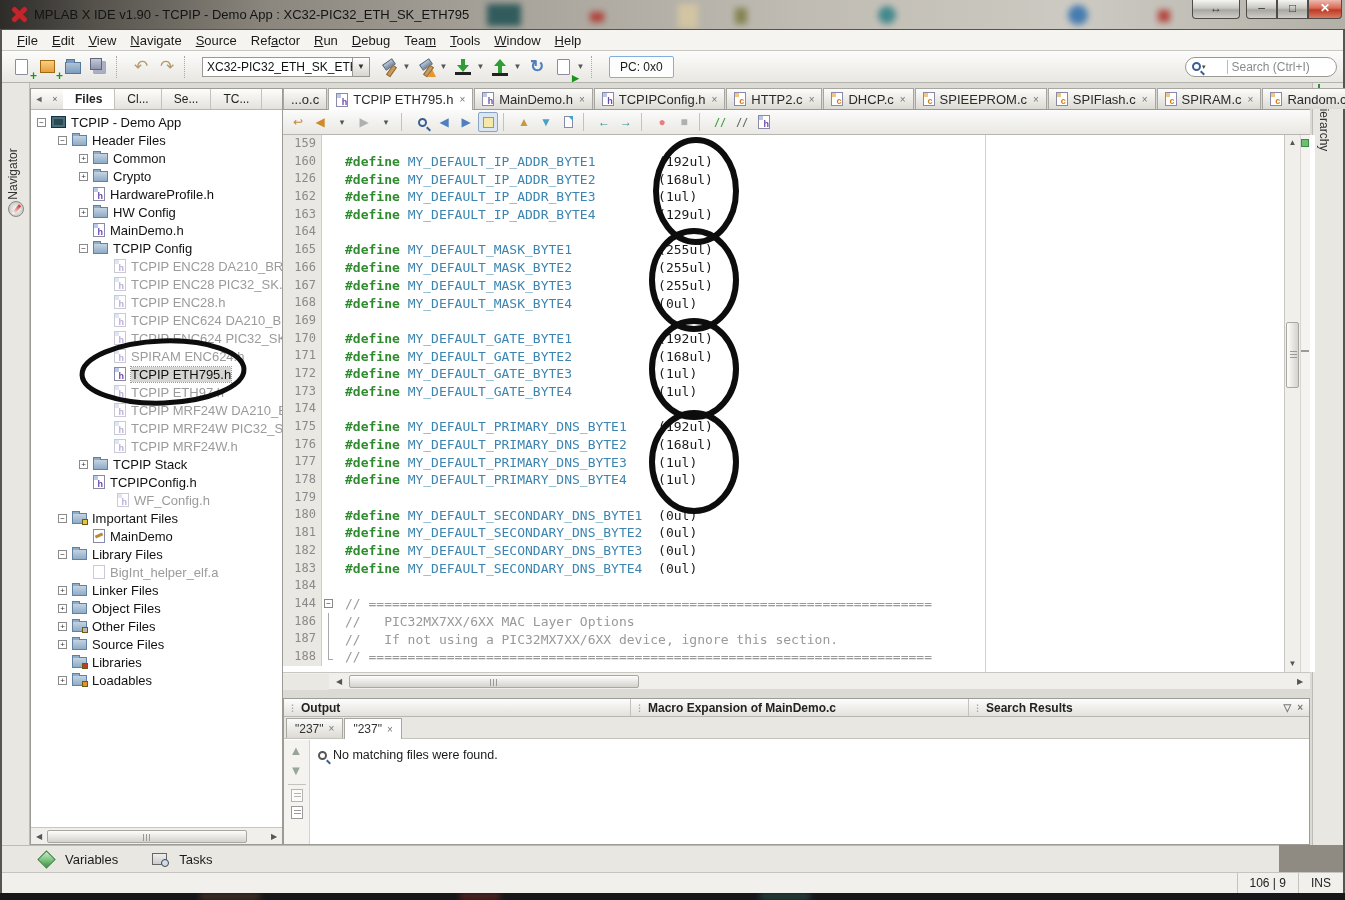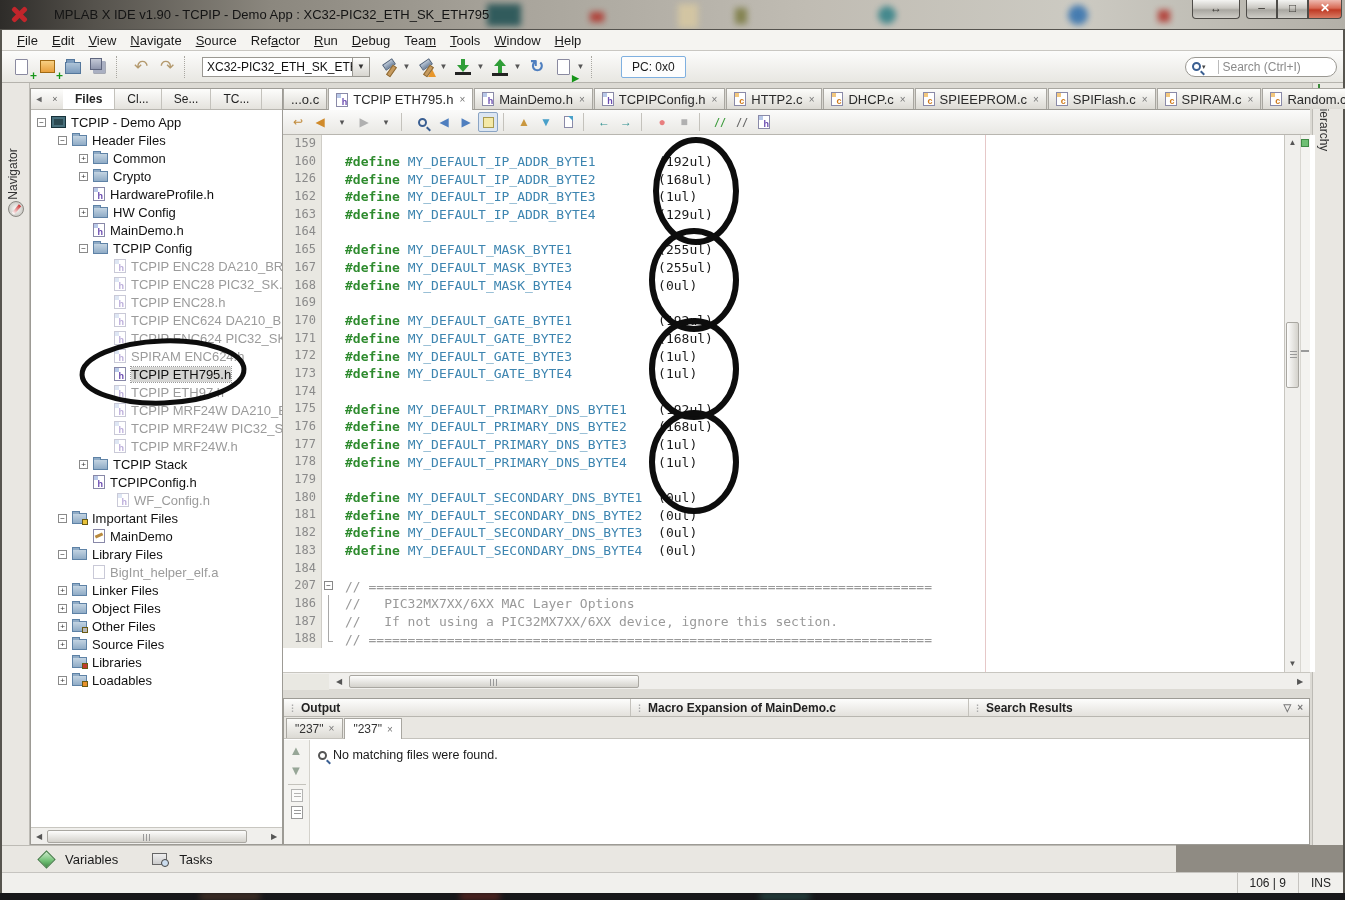--- a/index.html
+++ b/index.html
@@ -7,21 +7,21 @@
   body { position:relative; font-family:"Liberation Sans",sans-serif; background:#8f8b83; }
 
   
   .titlebar { position:absolute; left:0; top:0; width:1345px; height:30px;
     background:linear-gradient(90deg,#2e2c29 0%,#55524c 7%,#8b877e 20%,#a8a49b 38%,#c0bcb3 60%,#cccac2 80%,#b3b0a8 100%);
     border-bottom:1px solid #55534e; overflow:hidden; }
   .blob { position:absolute; filter:blur(3px); opacity:.85; }
   .mplab-logo { position:absolute; left:10px; top:6px; width:17px; height:17px; }
   .mplab-logo::before,.mplab-logo::after { content:""; position:absolute; left:7px; top:-1px; width:5px; height:19px; background:#c2252b; border-radius:2px; }
   .mplab-logo::before { transform:rotate(45deg);} .mplab-logo::after { transform:rotate(-45deg);}
-  .title-text { position:absolute; left:34px; top:7px; font-size:13px; color:#141414; white-space:nowrap;margin-left:20px; }
+  .title-text { position:absolute; left:34px; top:7px; font-size:13px; color:#141414; white-space:nowrap; }
   .winbtn { position:absolute; top:0; height:19px; border:1px solid #4e4c48; border-top:none;
     border-radius:0 0 4px 4px; background:linear-gradient(#f4f4f2,#c9c7c1 45%,#a9a7a1 55%,#cfcdc7);
     color:#3c3a36; text-align:center; font-size:12px; line-height:17px; }
   .winbtn.close { background:linear-gradient(#eebab0,#d86a55 45%,#bf3a24 55%,#d97b64); color:#fff; font-weight:bold; }
 
   .menubar { position:absolute; left:2px; top:30px; width:1341px; height:21px; background:#f5f4f1;
     border-bottom:1px solid #c9c7c2; display:flex; align-items:center; padding-left:8px; }
   .menu-item { font-size:13px; color:#1a1a1a; padding:2px 7px; cursor:default; }
   .mn-u { text-decoration:underline; }
 
@@ -29,24 +29,24 @@
     background:linear-gradient(#fcfcfb,#e8e7e2); border-bottom:1px solid #b5b3ad;
     display:flex; align-items:center; padding:0 6px; }
   .tb-sep { width:7px; height:22px; border-left:1px dotted #a9a7a1; margin:0 5px 0 4px; }
   .tbi { width:24px; height:24px; margin:0 1px; border-radius:3px; position:relative;
     display:flex; align-items:center; justify-content:center; }
   .tb-dd { width:9px; height:24px; font-size:8px; color:#555; display:flex; align-items:center; justify-content:center; margin-right:2px;}
   .tb-glyph { font-size:17px; line-height:1; }
   .combo { width:168px; height:20px; border:1px solid #9a9892; background:#fff; display:flex; align-items:center; margin:0 6px; }
   .combo-text { flex:1; font-size:12px; padding-left:4px; color:#111; white-space:nowrap; overflow:hidden; }
   .combo-btn { width:17px; height:18px; background:linear-gradient(#fdfdfc,#d8d6d0); border-left:1px solid #9a9892; font-size:8px; color:#333; text-align:center; line-height:18px; }
-  .pcbox { height:22px; border:1px solid #7fb0e0; background:#fdfdfd; border-radius:2px; font-size:12px; color:#1a1a1a; padding:0 10px; line-height:20px; margin-left:18px; }
+  .pcbox { height:22px; border:1px solid #7fb0e0; background:#fdfdfd; border-radius:2px; font-size:12px; color:#1a1a1a; padding:0 10px; line-height:20px; margin-left:6px; }
   .spring { flex:1; }
   .searchbox { width:152px; height:20px; border:1px solid #9a9892; border-radius:10px; background:#fff; display:flex; align-items:center; padding:0 6px; }
-  .searchbox .ph { font-size:12px; color:#8a8a8a; border-left:1px solid #bbb; padding-left:4px; margin-left:12px; white-space:nowrap; }
+  .searchbox .ph { font-size:12px; color:#8a8a8a; border-left:1px solid #bbb; padding-left:4px; margin-left:21px; white-space:nowrap; }
   .ic-mag { width:9px; height:9px; border:2px solid #3a5f92; border-radius:50%; position:relative; flex:none; }
   .ic-mag::after { content:""; position:absolute; width:5px; height:2px; background:#3a5f92; transform:rotate(45deg); left:6px; top:8px; }
   .mini-dd { font-size:7px; color:#444; margin-left:1px; }
 
   
   .gi { position:relative; display:inline-block; }
   .gi-page { width:13px; height:16px; background:#fff; border:1px solid #8a8aa0; border-radius:1px; }
   .gi-badge { position:absolute; right:-4px; bottom:-4px; color:#18951a; font-weight:bold; font-size:12px; text-shadow:0 0 2px #fff; }
   .gi-box { width:15px; height:13px; background:linear-gradient(#f7cf82,#e8a03c); border:1px solid #a06a14; }
   .gi-folder { width:16px; height:12px; background:linear-gradient(#aec4d8,#7d9cbd); border:1px solid #54779c; margin-top:3px; }
@@ -167,21 +167,21 @@
   .bp-tab .x { margin-left:5px; font-size:10px; color:#777; }
   .bp-body { position:absolute; left:0; top:41px; right:0; bottom:0; background:#fff; }
   .bp-rail { position:absolute; left:0; top:0; bottom:0; width:26px; background:#f4f3f0; border-right:1px solid #d4d2cc; }
   .railbtn { width:24px; height:20px; display:flex; align-items:center; justify-content:center; font-size:13px; color:#97a697; }
   .railsep { width:18px; height:1px; background:#c4c2bc; margin:4px auto; }
   .raildoc { width:12px; height:13px; background:#fff; border:1px solid #9a9a9a; margin:4px auto; position:relative; opacity:.7; }
   .raildoc::after { content:""; position:absolute; left:2px; top:3px; width:7px; height:1px; background:#999; box-shadow:0 3px 0 #999; }
   .bp-msg { position:absolute; left:34px; top:8px; display:flex; align-items:center; gap:6px; font-size:12.5px; color:#1a1a1a; }
 
   
-  .footer { position:absolute; left:2px; top:845px; width:1174px; height:27px; background:#e9e7e2; border-top:1px solid #bdbbb5; display:flex; align-items:center; padding-left:38px; gap:8px; }
+  .footer { position:absolute; left:2px; top:845px; width:1277px; height:27px; background:#e9e7e2; border-top:1px solid #bdbbb5; display:flex; align-items:center; padding-left:38px; gap:8px; }
   .diamond { width:13px; height:13px; background:linear-gradient(135deg,#cdeccb,#6fbf73 60%,#3f8a45); border:1px solid #3f7a43; transform:rotate(45deg); margin-right:4px; }
   .f-label { font-size:13px; color:#1a1a1a; margin-right:26px; }
   .taskicon { width:15px; height:12px; border:1px solid #666; background:linear-gradient(#eee,#ccc); position:relative; margin-right:4px; }
   .taskicon::after { content:""; position:absolute; right:-3px; bottom:-3px; width:6px; height:6px; border:1.5px solid #444; border-radius:50%; background:#cde; }
   .statusbar { position:absolute; left:2px; top:872px; width:1341px; height:21px; background:#f1f0ed; border-top:1px solid #c6c4c0; display:flex; align-items:stretch; }
   .st-spring { flex:1; }
   .st-cell { border-left:1px solid #c6c4c0; font-size:12px; color:#222; padding:3px 12px 0; }
   .bottomedge { position:absolute; left:0; top:893px; width:1345px; height:7px; background:#17171a; overflow:hidden; }
 
   .overlay { position:absolute; left:0; top:0; width:1345px; height:900px; pointer-events:none; z-index:60; }
@@ -638,20 +638,25 @@
       <span class="gutter-cell">164</span>
       <span class="fold-cell"></span>
       <span class="codetext"></span>
     </div>
     <div class="codeline">
       <span class="gutter-cell">165</span>
       <span class="fold-cell"></span>
       <span class="codetext"><span class="seg-d">#define </span><span class="seg-n">MY_DEFAULT_MASK_BYTE1</span><span class="seg-p">           (255ul)</span></span>
     </div>
     <div class="codeline">
+      <span class="gutter-cell">166</span>
+      <span class="fold-cell"></span>
+      <span class="codetext"><span class="seg-d">#define </span><span class="seg-n">MY_DEFAULT_MASK_BYTE2</span><span class="seg-p">           (255ul)</span></span>
+    </div>
+    <div class="codeline">
       <span class="gutter-cell">167</span>
       <span class="fold-cell"></span>
       <span class="codetext"><span class="seg-d">#define </span><span class="seg-n">MY_DEFAULT_MASK_BYTE3</span><span class="seg-p">           (255ul)</span></span>
     </div>
     <div class="codeline">
       <span class="gutter-cell">168</span>
       <span class="fold-cell"></span>
       <span class="codetext"><span class="seg-d">#define </span><span class="seg-n">MY_DEFAULT_MASK_BYTE4</span><span class="seg-p">           (0ul)</span></span>
     </div>
     <div class="codeline">
@@ -728,21 +733,21 @@
       <span class="gutter-cell">183</span>
       <span class="fold-cell"></span>
       <span class="codetext"><span class="seg-d">#define </span><span class="seg-n">MY_DEFAULT_SECONDARY_DNS_BYTE4</span><span class="seg-p">  (0ul)</span></span>
     </div>
     <div class="codeline">
       <span class="gutter-cell">184</span>
       <span class="fold-cell"></span>
       <span class="codetext"></span>
     </div>
     <div class="codeline">
-      <span class="gutter-cell">207</span>
+      <span class="gutter-cell">144</span>
       <span class="fold-cell">
         <span class="fold-start">−</span>
       </span>
       <span class="codetext"><span class="seg-c">// ========================================================================</span></span>
     </div>
     <div class="codeline">
       <span class="gutter-cell">186</span>
       <span class="fold-cell">
         <span class="fold-mid"></span>
       </span>

